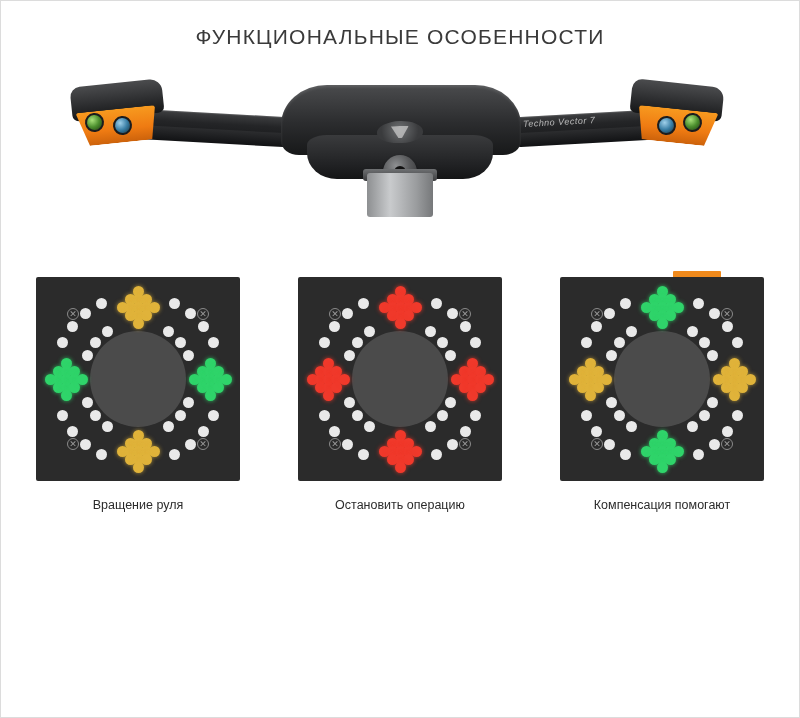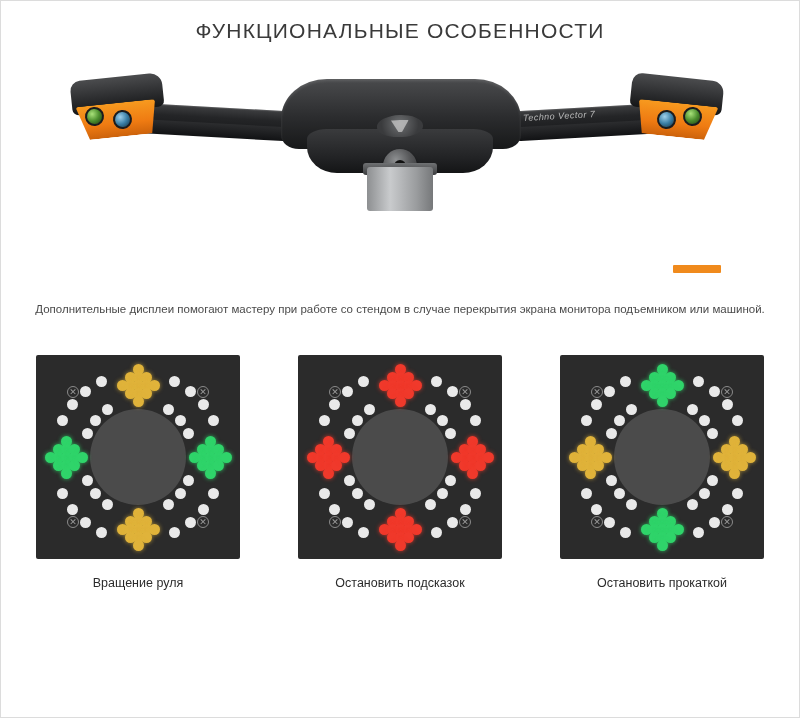--- a/index.html
+++ b/index.html
@@ -23,21 +23,21 @@
     background: #fff;
   }
 
   
   .title {
     text-align: center;
     font-size: 21px;
     letter-spacing: 1.2px;
     color: #3a3a3a;
     font-weight: 400;
-    margin: 18px 0 0 0;
+    margin: 24px 0 0 0;
     font-family: "Liberation Sans", sans-serif;
   }
   .subtitle {
     text-align: center;
     font-size: 11.5px;
     color: #4a4a4a;
     margin: 24px 0 0 0;
   }
 
   
@@ -337,21 +337,20 @@
 
       <div class="head head-right">
         <div class="head-body"></div>
         <div class="head-orange"></div>
         <div class="lens green"></div>
         <div class="lens blue"></div>
       </div>
     </div>
   </div>
 
-  <p class="mid-caption">Дополнительные дисплеи помогают мастеру при работе со стендом в случае перекрытия экрана монитора подъемником или машиной.</p>
 
   <div class="panels">
 
     <div class="panel-col">
       <div class="panel">
           <div class="disc"></div>
           <div class="dot " style="left: 132.946px; top: 20.8186px;"></div>
           <div class="dot " style="left: 148.873px; top: 30.8262px;"></div>
           <div class="dot " style="left: 162.174px; top: 44.1269px;"></div>
           <div class="dot " style="left: 172.181px; top: 60.0538px;"></div>
@@ -521,21 +520,21 @@
           <div class="dot red" style="left: 176.5px; top: 88.5px;"></div>
           <div class="dot red" style="left: 176.5px; top: 96.5px;"></div>
           <div class="dot red" style="left: 176.5px; top: 104.5px;"></div>
           <div class="dot red" style="left: 184.5px; top: 96.5px;"></div>
           <div class="xmark" style="left: 161.054px; top: 161.054px;">✕</div>
           <div class="xmark" style="left: 30.9462px; top: 161.054px;">✕</div>
           <div class="xmark" style="left: 30.9462px; top: 30.9462px;">✕</div>
           <div class="xmark" style="left: 161.054px; top: 30.9462px;">✕</div>
         </div>
       <div class="panel-label">Остановить
-подсказок</div>
+операцию</div>
     </div>
 
     <div class="panel-col">
       <div class="panel">
           <div class="disc"></div>
           <div class="dot " style="left: 132.946px; top: 20.8186px;"></div>
           <div class="dot " style="left: 148.873px; top: 30.8262px;"></div>
           <div class="dot " style="left: 162.174px; top: 44.1269px;"></div>
           <div class="dot " style="left: 172.181px; top: 60.0538px;"></div>
           <div class="dot " style="left: 172.181px; top: 132.946px;"></div>
@@ -612,18 +611,18 @@
           <div class="dot amber" style="left: 168.5px; top: 112.5px;"></div>
           <div class="dot amber" style="left: 176.5px; top: 88.5px;"></div>
           <div class="dot amber" style="left: 176.5px; top: 96.5px;"></div>
           <div class="dot amber" style="left: 176.5px; top: 104.5px;"></div>
           <div class="dot amber" style="left: 184.5px; top: 96.5px;"></div>
           <div class="xmark" style="left: 161.054px; top: 161.054px;">✕</div>
           <div class="xmark" style="left: 30.9462px; top: 161.054px;">✕</div>
           <div class="xmark" style="left: 30.9462px; top: 30.9462px;">✕</div>
           <div class="xmark" style="left: 161.054px; top: 30.9462px;">✕</div>
         </div>
-      <div class="panel-label">Остановить прокаткой</div>
+      <div class="panel-label">Компенсация помогают</div>
     </div>
 
   </div>
 
 </div>
 
 </body></html>

